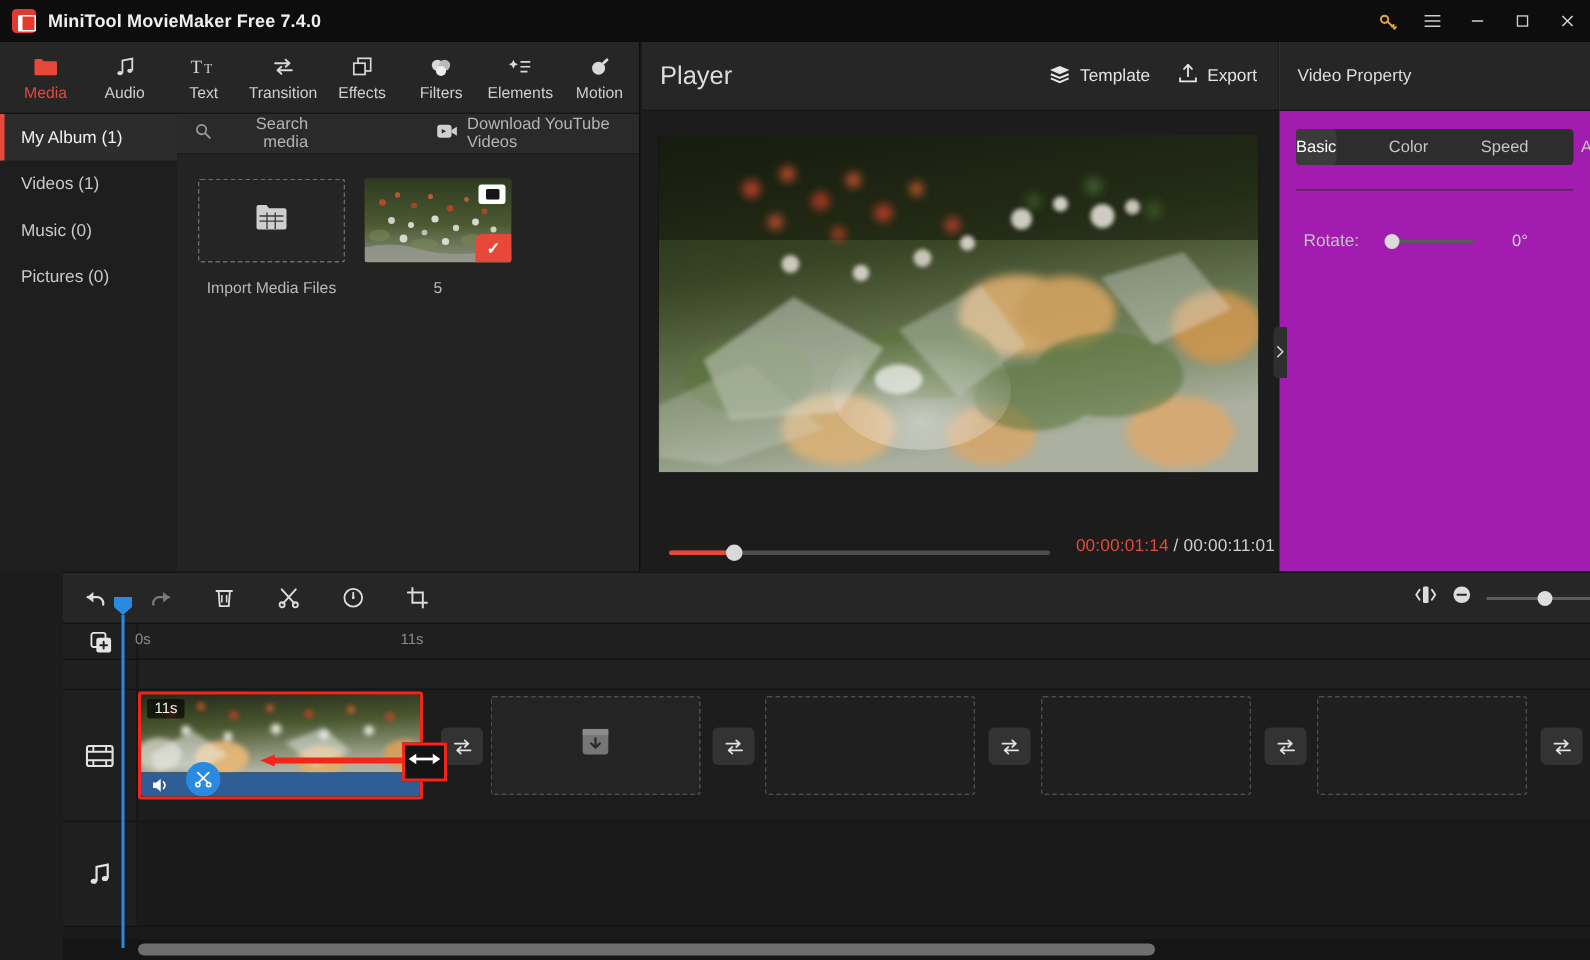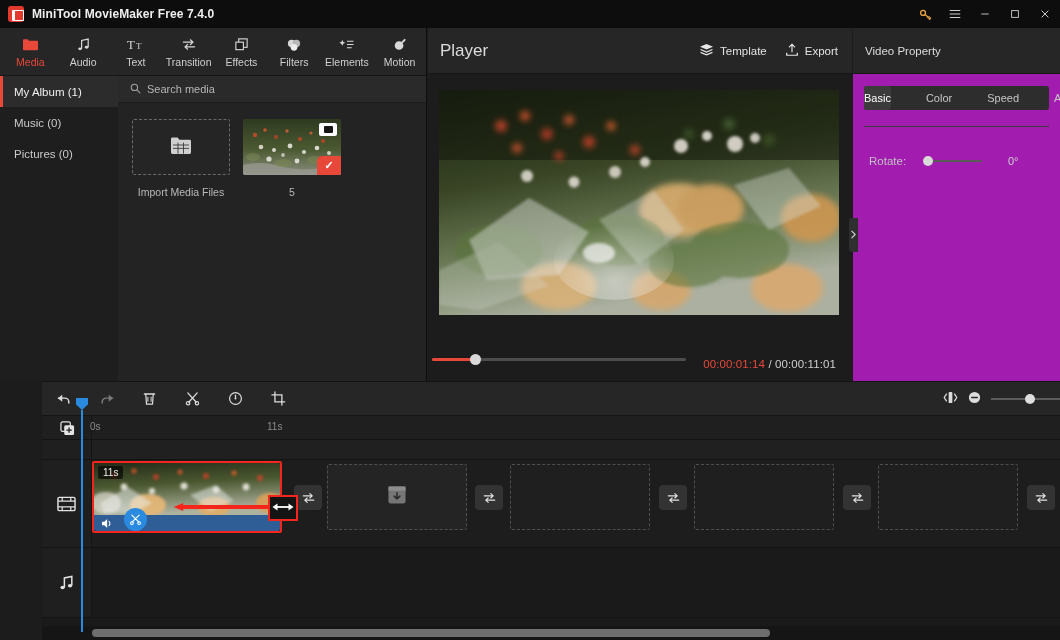--- a/index.html
+++ b/index.html
@@ -114,21 +114,21 @@
   }
   .player-label { margin-left: 12px; font-size: 17px; color: #dcdcdc; }
   .player-actions { margin-left: auto; display: flex; align-items: center; gap: 18px; margin-right: 14px; }
   .paction { display: flex; align-items: center; gap: 6px; font-size: 11.5px; color: #e2e2e2; }
   .video-stage {
     position: absolute; left: 11px; top: 62px; width: 400px; height: 225px;
     overflow: hidden; background: #0a0a0a;
   }
   .video-art { position: absolute; inset: 0; }
 
-  .seekrow { position: absolute; left: 4px; top: 330px; width: 404px; display: flex; align-items: flex-start; }
+  .seekrow { position: absolute; left: 18px; top: 330px; width: 404px; display: flex; align-items: flex-end; }
   .seekbar { position: relative; width: 256px; height: 3px; background: #4d4d4d; border-radius: 2px; }
   .seekfill { position: absolute; left: 0; top: 0; height: 3px; width: 44px; background: #e8483a; border-radius: 2px; }
   .seekknob {
     position: absolute; left: 38px; top: -4px; width: 11px; height: 11px;
     border-radius: 50%; background: #d9d9d9;
   }
   .timecode { margin-left: 17px; font-size: 11.5px; white-space: nowrap; letter-spacing: .1px; }
   .tc-cur { color: #e8483a; }
   .tc-sep, .tc-tot { color: #cfcfcf; }
 
@@ -395,37 +395,50 @@
           <span>Motion</span>
         </div>
       </div>
 
       <div class="media-body">
         <div class="album-list">
           <div class="album-item active">
             <span>My Album (1)</span>
           </div>
           <div class="album-item">
+            <span>Videos (1)</span>
+          </div>
+          <div class="album-item">
             <span>Music (0)</span>
           </div>
           <div class="album-item">
             <span>Pictures (0)</span>
           </div>
         </div>
 
         <div class="media-main">
           <div class="media-topbar">
             <div class="search-box">
               <span>
                 <svg width="11" height="11" viewBox="0 0 14 14">
                     <circle cx="5.6" cy="5.6" r="4" fill="none" stroke="#9e9e9e" stroke-width="1.4"></circle>
                     <path d="M8.7 8.7L12.6 12.6" stroke="#9e9e9e" stroke-width="1.5" stroke-linecap="round"></path>
                   </svg>
               </span>
               <span>Search media</span>
+            </div>
+            <div class="dl-yt">
+              <span>
+                <svg width="14" height="11" viewBox="0 0 16 12">
+                    <rect x="0.5" y="1" width="11" height="10" rx="2.5" fill="#cfcfcf"></rect>
+                    <path d="M11.5 5 L15.5 2.5 v7 L11.5 7z" fill="#cfcfcf"></path>
+                    <path d="M4 4.2 L7.3 6 L4 7.8z" fill="#2a2a2a"></path>
+                  </svg>
+              </span>
+              <span>Download YouTube Videos</span>
             </div>
           </div>
 
           <div class="media-grid">
             <div class="media-cell">
               <div class="import-box">
                 <span>
                   <svg width="22" height="19" viewBox="0 0 22 19">
                       <path d="M1 3a1.4 1.4 0 011.4-1.4h5.2L9.4 3.8h10.2A1.4 1.4 0 0121 5.2v11.4a1.4 1.4 0 01-1.4 1.4H2.4A1.4 1.4 0 011 16.6z" fill="#cfcfcf"></path>
                       <path d="M3 9h16M3 12.4h16M8 6.6v11M13.5 6.6v11" stroke="#3a3a3a" stroke-width="0.9"></path>

